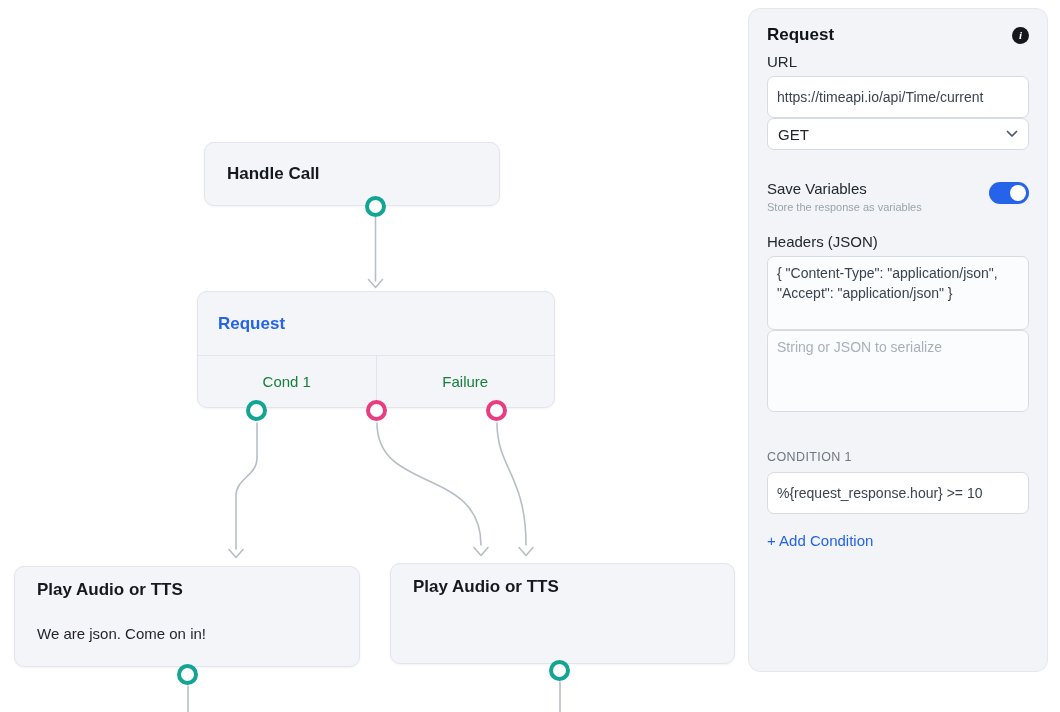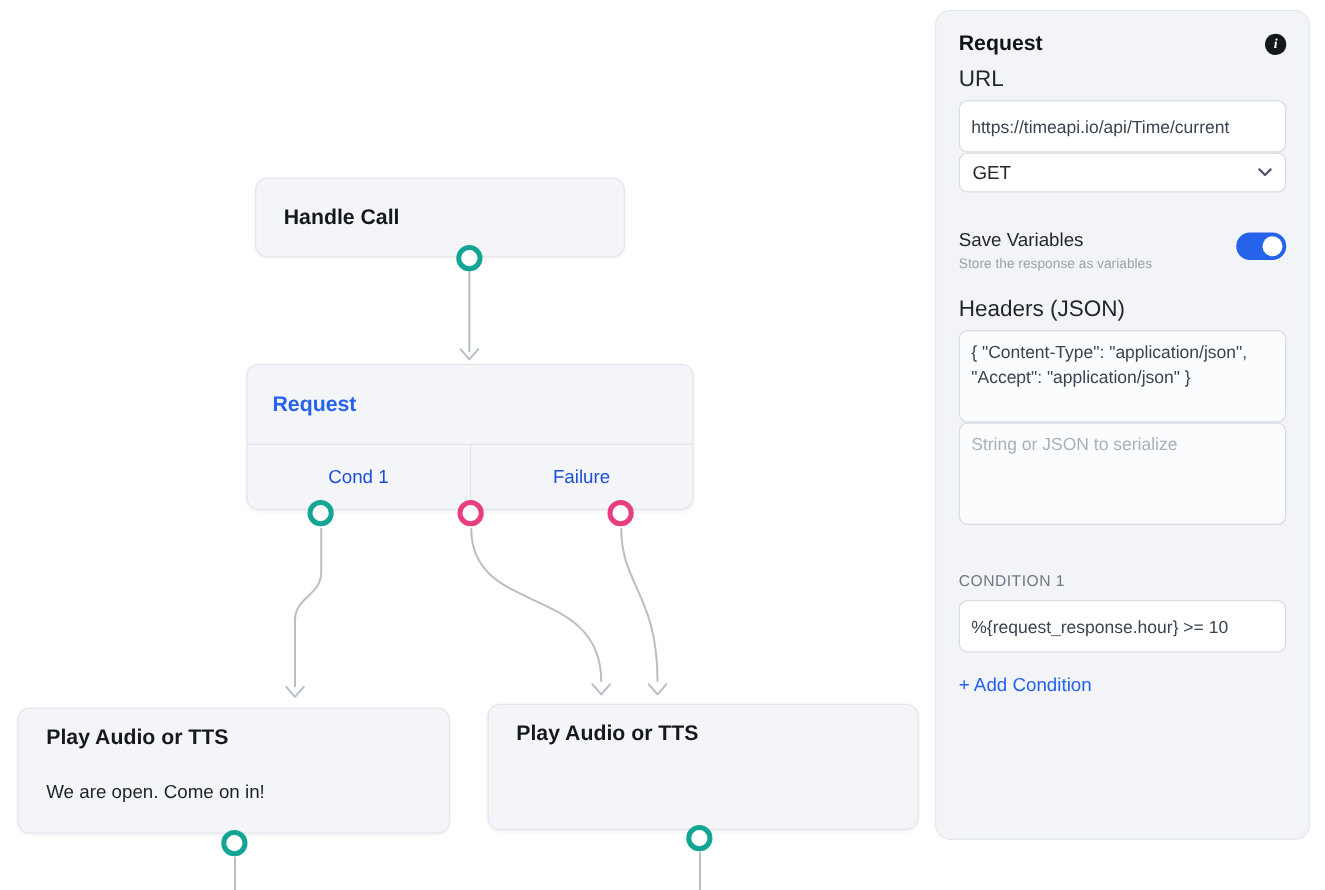--- a/index.html
+++ b/index.html
@@ -21,21 +21,21 @@
     box-shadow:0 1px 3px rgba(16,24,40,.05);
   }
   .node-title{font-size:17px;font-weight:700;color:#15191e;}
 
   .handle-call{left:204px;top:142px;width:296px;height:64px;display:flex;align-items:center;padding:0 22px;}
 
   .request-node{left:197px;top:291px;width:358px;height:117px;display:flex;flex-direction:column;padding:0;}
   .request-head{height:63px;display:flex;align-items:center;padding:0 20px;border-bottom:1px solid #e2e6ec;
                 font-size:17px;font-weight:700;color:#2563eb;}
   .branches{flex:1;display:flex;}
-  .branch{flex:1;display:flex;align-items:center;justify-content:center;font-size:15px;color:#1d4ed8;border-right:1px solid #e2e6ec;}
+  .branch{flex:1;display:flex;align-items:center;justify-content:center;font-size:15px;color:#15803d;border-right:1px solid #e2e6ec;}
   .branch:last-child{border-right:none;}
 
   .play-node{padding:13px 22px;}
   .play-left{left:14px;top:566px;width:346px;height:101px;}
   .play-right{left:390px;top:563px;width:345px;height:101px;}
   .play-text{margin-top:25px;font-size:15px;color:#1d2229;}
 
   .port{
     position:absolute;z-index:3;width:13px;height:13px;border-radius:50%;
     background:#ffffff;border:4px solid #12a594;box-sizing:content-box;
@@ -49,21 +49,21 @@
     padding:16px 18px;
   }
   .panel-head{display:flex;align-items:center;justify-content:space-between;margin-bottom:8px;}
   .panel-title{font-size:17px;font-weight:700;color:#101419;}
   .info-icon{
     width:17px;height:17px;border-radius:50%;background:#14181d;color:#fff;
     display:flex;align-items:center;justify-content:center;
     font-family:"Liberation Serif", serif;font-size:11px;font-weight:700;font-style:italic;
     cursor:default;
   }
-  .field-label{font-size:18px;color:#22272e;margin:6px 0 6px;}
+  .field-label{font-size:15px;color:#22272e;margin:6px 0 6px;}
   .field-label.mt{margin-top:16px;}
   .text-input{
     width:100%;height:42px;box-sizing:border-box;display:block;
     border:1px solid #d7dce3;border-radius:7px;background:#fff;
     padding:0 9px;font-size:14px;color:#3a4350;font-family:inherit;outline:none;
     white-space:nowrap;overflow:hidden;
   }
   .select{
     height:30px;border:1px solid #d7dce3;border-radius:7px;background:#fff;
     display:flex;align-items:center;justify-content:space-between;
@@ -126,21 +126,21 @@
         <span>Failure</span>
       </div>
     </div>
   </div>
   <div class="port" style="left:246px;top:400px;"></div>
   <div class="port pink" style="left:366px;top:400px;"></div>
   <div class="port pink" style="left:486px;top:400px;"></div>
 
   <div class="node play-node play-left">
     <div class="node-title">Play Audio or TTS</div>
-    <div class="play-text">We are open. Come on in!</div>
+    <div class="play-text">We are json. Come on in!</div>
   </div>
   <div class="port" style="left:177px;top:664px;"></div>
 
   <div class="node play-node play-right">
     <div class="node-title">Play Audio or TTS</div>
   </div>
   <div class="port" style="left:549px;top:660px;"></div>
 
   <aside class="panel">
     <div class="panel-head">

